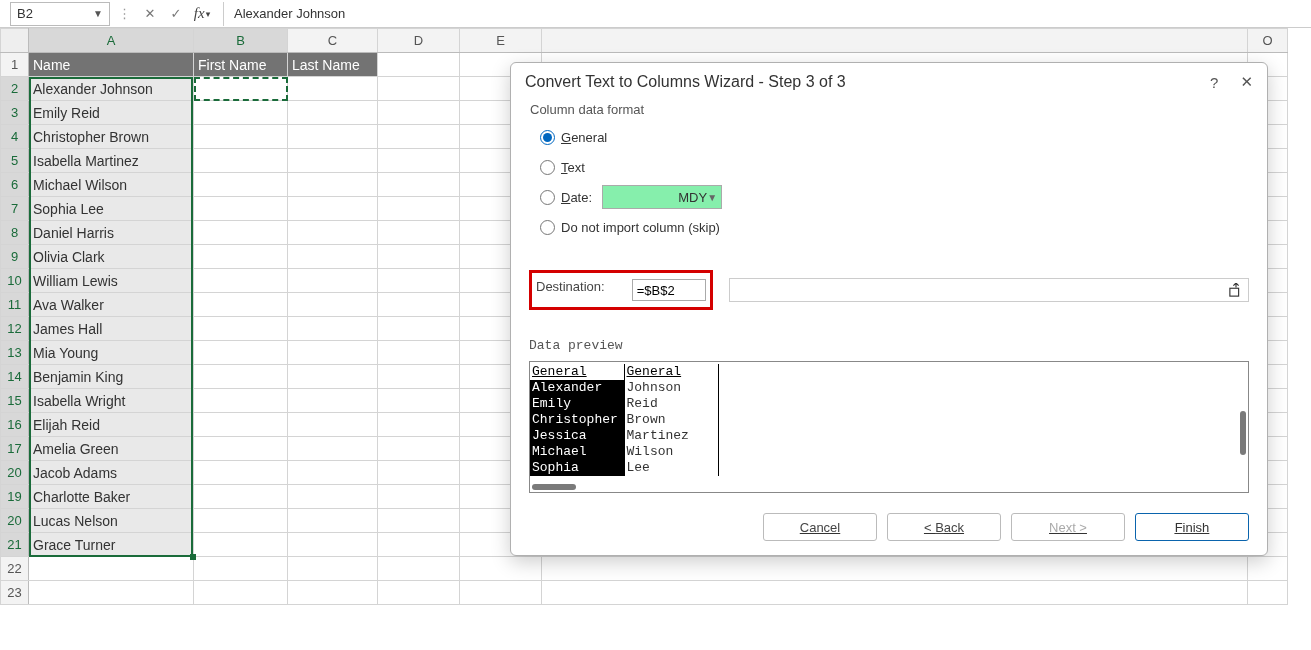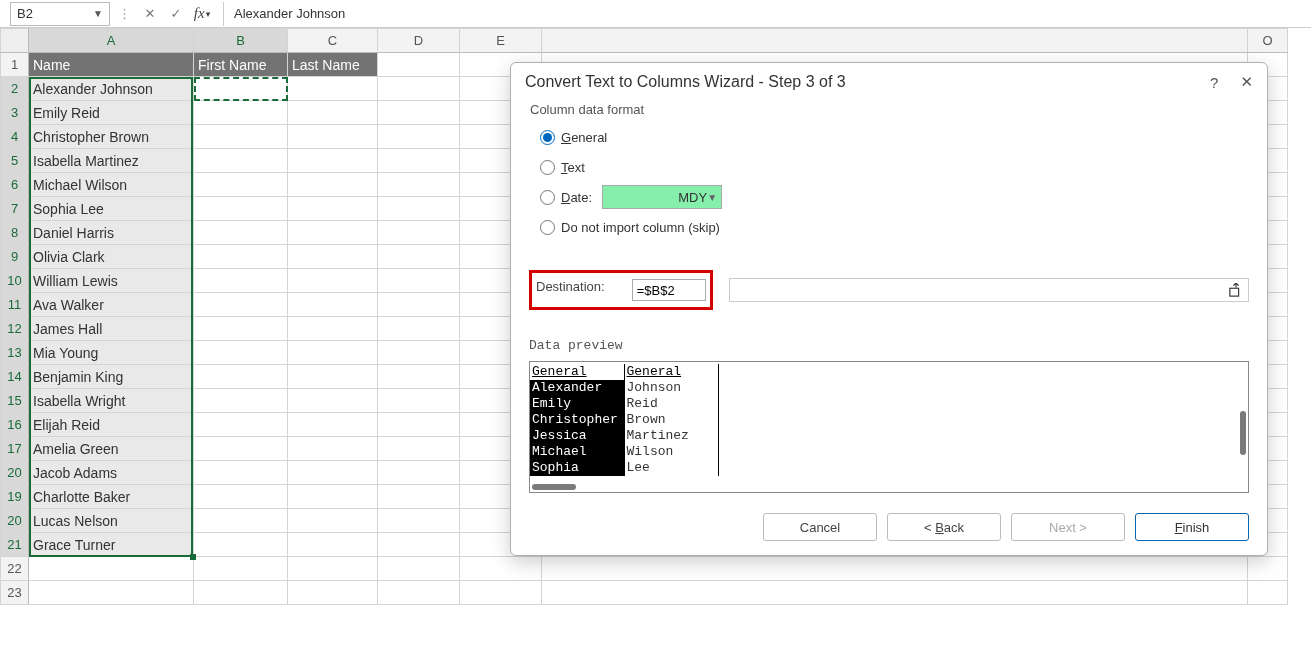--- a/index.html
+++ b/index.html
@@ -61,21 +61,21 @@
   .preview-sec { margin-top:28px; }
   .preview-sec .pv-title{ color:#555; margin-bottom:8px;font-family:Liberation Mono, monospace;}
   .pv-box { border:1px solid #888; height:132px; background:#fff; position:relative; padding:2px 0 0 0; overflow:hidden;}
   .pv-table { font-family: "Courier New", monospace; font-size:13px; border-collapse:collapse; line-height:16px;}
   .pv-table td { padding:0 4px 0 2px; border-right:1px solid #000; min-width:94px;}
   .pv-table tr.hd td { text-decoration:underline; background:#fff; color:#000;}
   .pv-table tr.sel td.c1 { background:#000; color:#fff;}
   .pv-scroll-ind { position:absolute; right:2px; top:38%; width:6px; height:44px; background:#7a7a7a; border-radius:3px;}
   .pv-hscroll { position:absolute; left:2px; bottom:2px; width:44px; height:6px; background:#7a7a7a; border-radius:3px;}
 
-  .dlg-buttons { display:flex; justify-content:flex-end; gap:10px; padding:20px 18px 0 18px;}
+  .dlg-buttons { display:flex; justify-content:flex-end; gap:10px; padding:20px 18px 0 18px;text-decoration:underline;}
   .dlg-buttons button{ width:114px; height:28px; border:1px solid #bbb; background:#fff; border-radius:3px; font-size:13px; color:#444;}
   .dlg-buttons button.disabled{ color:#aaa;}
   .dlg-buttons button.primary{ border-color:#0a64ad; color:#333;}
   .dlg-buttons button u{text-decoration:underline;}
 
   
   .sel-outline{ position:absolute; border:2px solid #1a6b3a; pointer-events:none;}
 </style>
 </head>
 <body>

